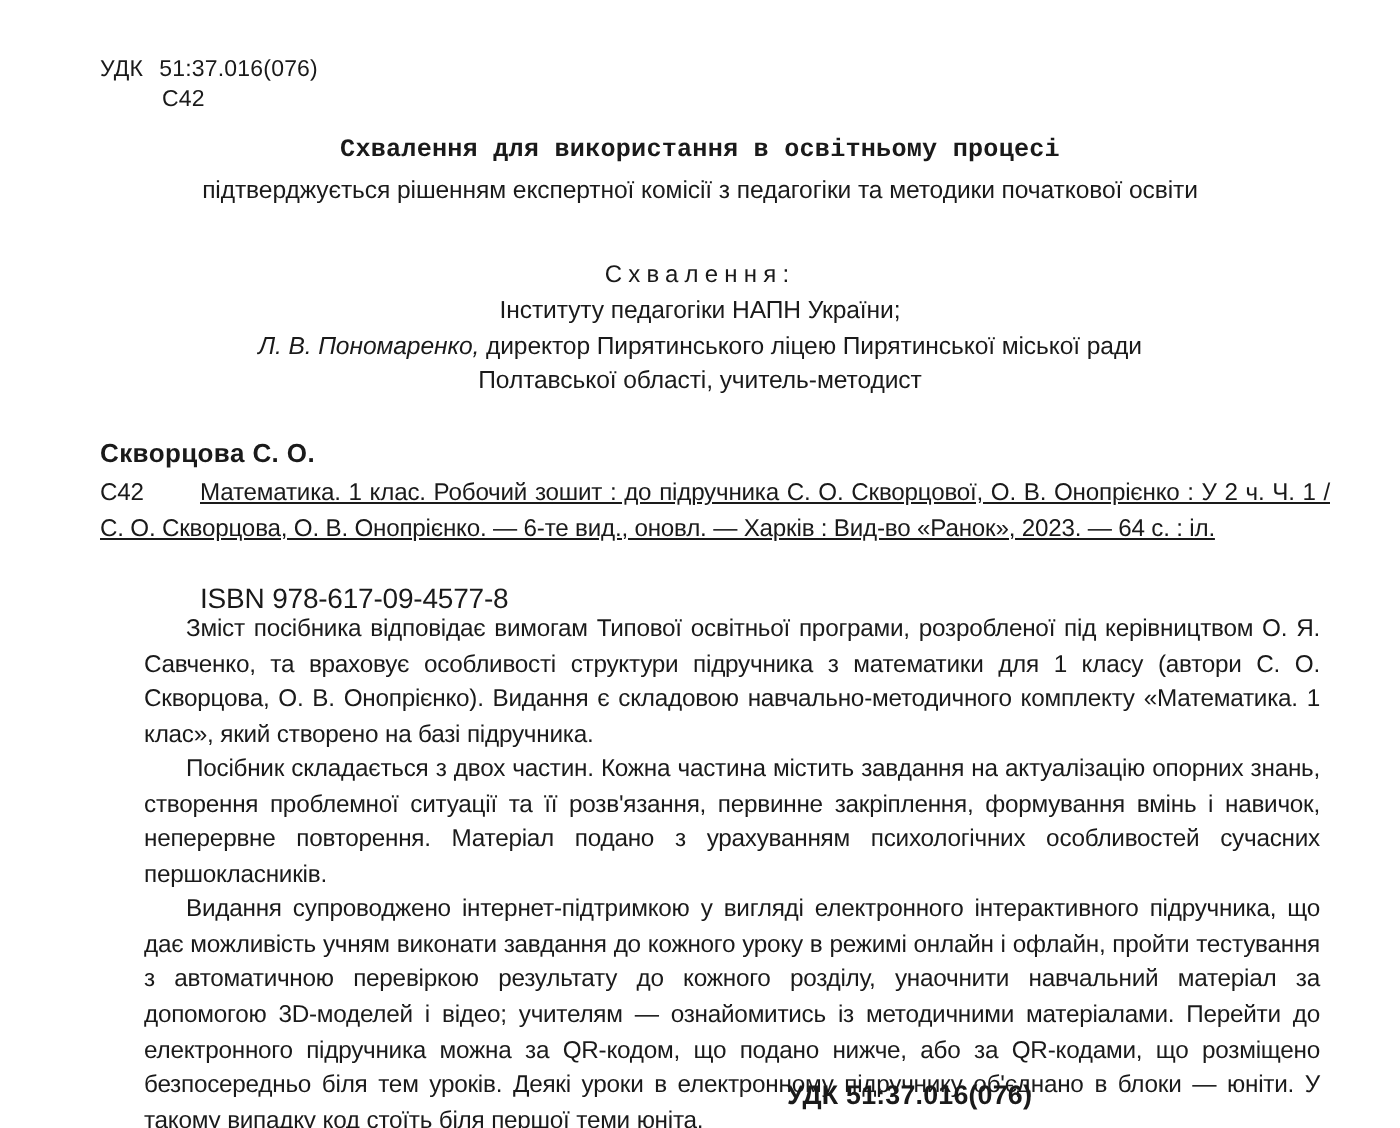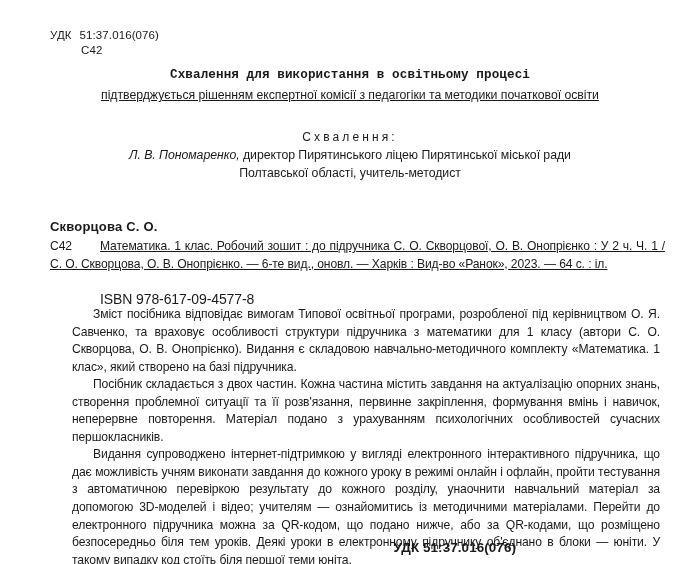--- a/index.html
+++ b/index.html
@@ -54,21 +54,20 @@
     font-weight: bold;
     letter-spacing: 0.1px;
     line-height: 17px;
     font-family: Liberation Mono, monospace;
   }
   .approval-sub {
     font-size: 12.3px;
     line-height: 18px;
     margin-top: 2px;
     letter-spacing: -0.05px;
-    text-decoration: underline;
   }
 
   
   .reviewers {
     position: absolute;
     left: 30px;
     top: 128px;
     width: 640px;
     text-align: center;
   }
@@ -166,20 +165,21 @@
     <div class="udc-code2">С42</div>
   </div>
 
   <div class="approval">
     <div class="approval-title">Схвалення для використання в освітньому процесі</div>
     <div class="approval-sub">підтверджується рішенням експертної комісії з педагогіки та методики початкової освіти</div>
   </div>
 
   <div class="reviewers">
     <div class="reviewers-heading">Схвалення:</div>
+    <div class="reviewer-line"><span>Інституту педагогіки НАПН України;</span></div>
     <div class="reviewer-line"><em>Л. В. Пономаренко,</em><span> директор Пирятинського ліцею Пирятинської міської ради</span></div>
     <div class="reviewer-line"><span>Полтавської області, учитель-методист</span></div>
   </div>
 
   <div class="author-name">Скворцова С. О.</div>
 
   <div class="biblio">
     <div class="biblio-code">С42</div>
     <div class="biblio-text">Математика. 1 клас. Робочий зошит : до підручника С. О. Скворцової, О. В. Онопрієнко : У 2 ч. Ч. 1 / С. О. Скворцова, О. В. Онопрієнко. — 6-те вид., оновл. — Харків : Вид-во «Ранок», 2023. — 64 с. : іл.</div>
   </div>

